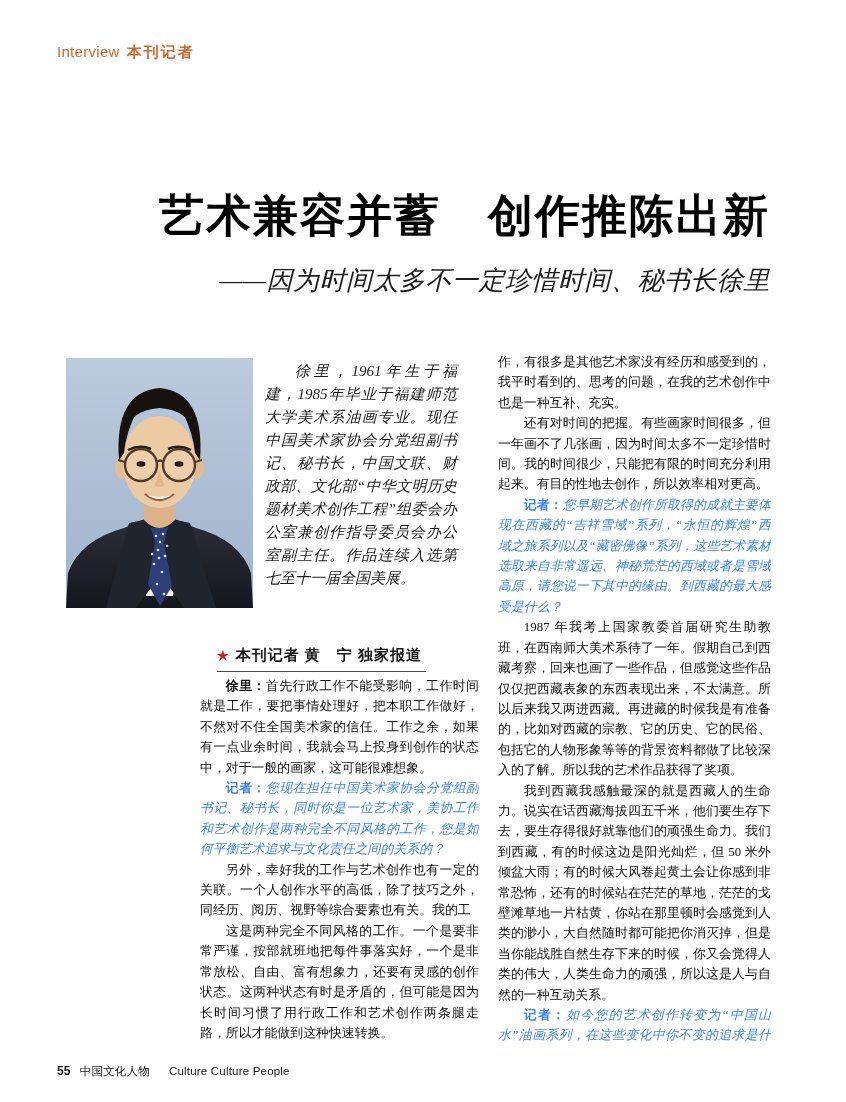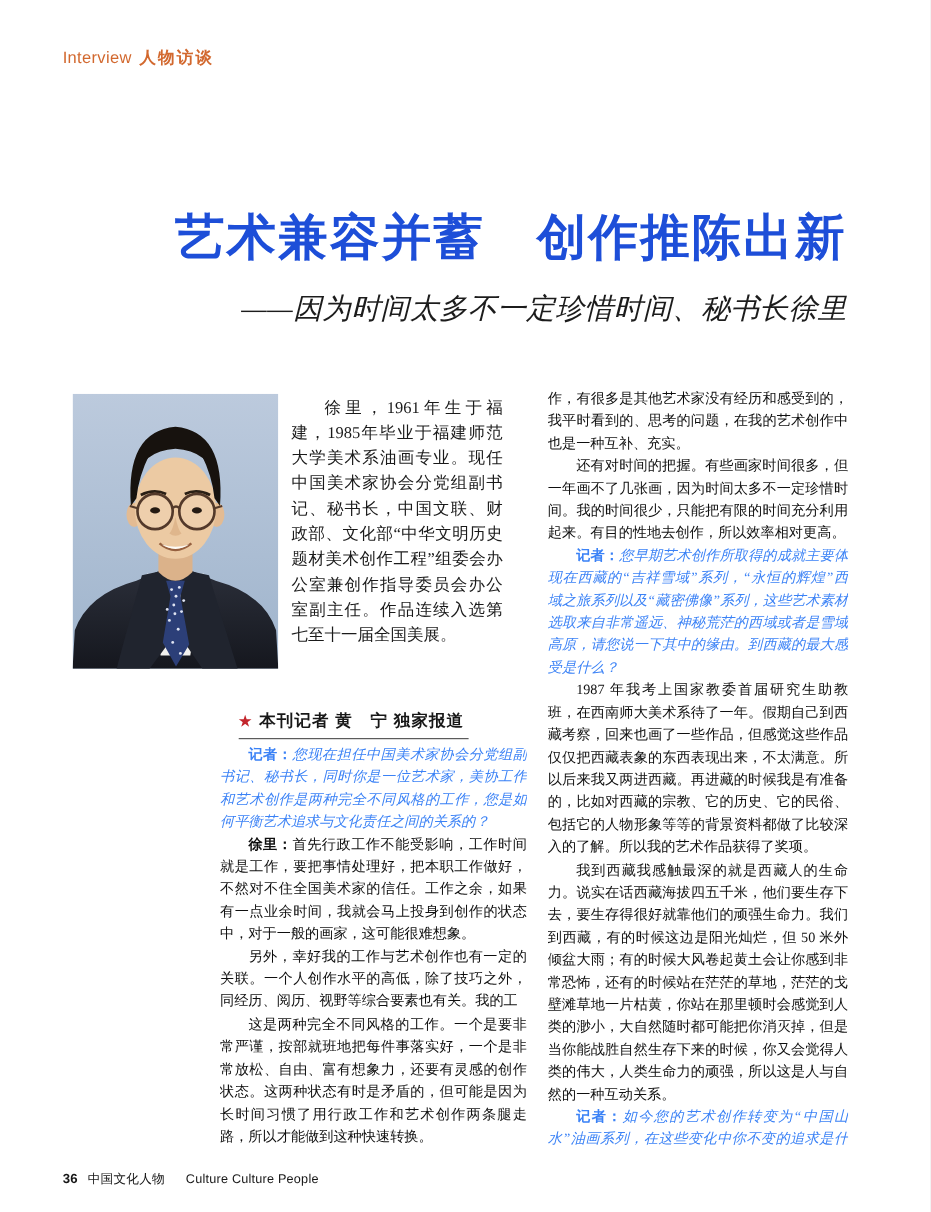--- a/index.html
+++ b/index.html
@@ -9,30 +9,30 @@
   }
   .kicker{
     position:absolute;left:57px;top:43px;
     font-family:"Liberation Sans","DejaVu Sans",sans-serif;
     font-size:15px;letter-spacing:.3px;color:var(--accent,#d2682e);
   }
   .kicker .zh{font-weight:700;margin-left:7px;letter-spacing:2px;}
   .title-block{position:absolute;left:60px;right:76px;top:186px;text-align:right;}
   .title{
     margin:0;font-family:"DejaVu Serif","Liberation Serif",serif;
-    font-size:45px;font-weight:900;letter-spacing:2px;color:#1d4ed8;white-space:nowrap;
+    font-size:45px;font-weight:900;letter-spacing:2px;color:#000000;white-space:nowrap;
   }
   .subtitle{
     margin-top:17px;font-size:26px;font-style:italic;color:#1c1c1c;letter-spacing:.5px;white-space:nowrap;
   }
   .photo{position:absolute;left:66px;top:358px;width:187px;height:250px;}
   .photo svg{display:block;}
   .bio{
     position:absolute;left:265px;top:360px;width:192px;
-    font-size:15px;line-height:23px;
+    font-size:15px;line-height:23px;font-style:italic;
     text-align:justify;text-indent:2em;color:#1a1a1a;
   }
   .byline{
     position:absolute;left:217px;top:646px;
     font-family:Liberation Sans, sans-serif;
     font-weight:700;font-size:15px;color:#171717;
     padding:0 4px 6px 0;border-bottom:1.5px solid #4a4a4a;letter-spacing:1px;
   }
   .byline .star{color:var(--star,#c3262c);margin-right:6px;font-size:13px;}
   .col{
@@ -55,21 +55,21 @@
   }
   .footer .num{font-weight:700;margin-right:9px;font-size:12px;}
   .footer .zh{margin-right:19px;}
 </style>
 </head>
 <body>
 
 <div class="page">
 
   <div class="kicker">
-    <span class="en">Interview</span><span class="zh">人物访谈</span>
+    <span class="en">Interview</span><span class="zh">本刊记者</span>
   </div>
 
   <div class="title-block">
     <h1 class="title">艺术兼容并蓄　创作推陈出新</h1>
     <div class="subtitle">——因为时间太多不一定珍惜时间、秘书长徐里</div>
   </div>
 
   <div class="photo">
     <svg width="187" height="250" viewBox="0 0 187 250">
       <defs>
@@ -137,23 +137,23 @@
   </div>
 
   <div class="bio">徐里，1961年生于福建，1985年毕业于福建师范大学美术系油画专业。现任中国美术家协会分党组副书记、秘书长，中国文联、财政部、文化部“中华文明历史题材美术创作工程”组委会办公室兼创作指导委员会办公室副主任。作品连续入选第七至十一届全国美展。</div>
 
   <div class="byline">
     <span class="star">★</span><span>本刊记者 黄　宁 独家报道</span>
   </div>
 
   <div class="col col-left">
 
+      <p class="para a"><b class="label">徐里：</b><span>首先行政工作不能受影响，工作时间就是工作，要把事情处理好，把本职工作做好，不然对不住全国美术家的信任。工作之余，如果有一点业余时间，我就会马上投身到创作的状态中，对于一般的画家，这可能很难想象。</span></p>
+
       <p class="para q"><b class="label">记者：</b><span>您现在担任中国美术家协会分党组副书记、秘书长，同时你是一位艺术家，美协工作和艺术创作是两种完全不同风格的工作，您是如何平衡艺术追求与文化责任之间的关系的？</span></p>
-
-      <p class="para a"><b class="label">徐里：</b><span>首先行政工作不能受影响，工作时间就是工作，要把事情处理好，把本职工作做好，不然对不住全国美术家的信任。工作之余，如果有一点业余时间，我就会马上投身到创作的状态中，对于一般的画家，这可能很难想象。</span></p>
 
       <p class="para a"><b class="label"></b><span>另外，幸好我的工作与艺术创作也有一定的关联。一个人创作水平的高低，除了技巧之外，同经历、阅历、视野等综合要素也有关。我的工</span></p>
 
       <p class="para a"><b class="label"></b><span>这是两种完全不同风格的工作。一个是要非常严谨，按部就班地把每件事落实好，一个是非常放松、自由、富有想象力，还要有灵感的创作状态。这两种状态有时是矛盾的，但可能是因为长时间习惯了用行政工作和艺术创作两条腿走路，所以才能做到这种快速转换。</span></p>
     </div>
 
   <div class="col col-right">
 
       <p class="para cont"><b class="label"></b><span>作，有很多是其他艺术家没有经历和感受到的，我平时看到的、思考的问题，在我的艺术创作中也是一种互补、充实。</span></p>
 
@@ -163,16 +163,16 @@
 
       <p class="para a"><b class="label"></b><span>1987 年我考上国家教委首届研究生助教班，在西南师大美术系待了一年。假期自己到西藏考察，回来也画了一些作品，但感觉这些作品仅仅把西藏表象的东西表现出来，不太满意。所以后来我又两进西藏。再进藏的时候我是有准备的，比如对西藏的宗教、它的历史、它的民俗、包括它的人物形象等等的背景资料都做了比较深入的了解。所以我的艺术作品获得了奖项。</span></p>
 
       <p class="para a"><b class="label"></b><span>我到西藏我感触最深的就是西藏人的生命力。说实在话西藏海拔四五千米，他们要生存下去，要生存得很好就靠他们的顽强生命力。我们到西藏，有的时候这边是阳光灿烂，但 50 米外倾盆大雨；有的时候大风卷起黄土会让你感到非常恐怖，还有的时候站在茫茫的草地，茫茫的戈壁滩草地一片枯黄，你站在那里顿时会感觉到人类的渺小，大自然随时都可能把你消灭掉，但是当你能战胜自然生存下来的时候，你又会觉得人类的伟大，人类生命力的顽强，所以这是人与自然的一种互动关系。</span></p>
 
       <p class="para q"><b class="label">记者：</b><span>如今您的艺术创作转变为“中国山水”油画系列，在这些变化中你不变的追求是什么？</span></p>
 
     </div>
 
   <div class="footer">
-    <span class="num">36</span><span class="zh">中国文化人物</span><span class="en">Culture Culture People</span>
+    <span class="num">55</span><span class="zh">中国文化人物</span><span class="en">Culture Culture People</span>
   </div>
 
 </div>
 
 </body></html>

